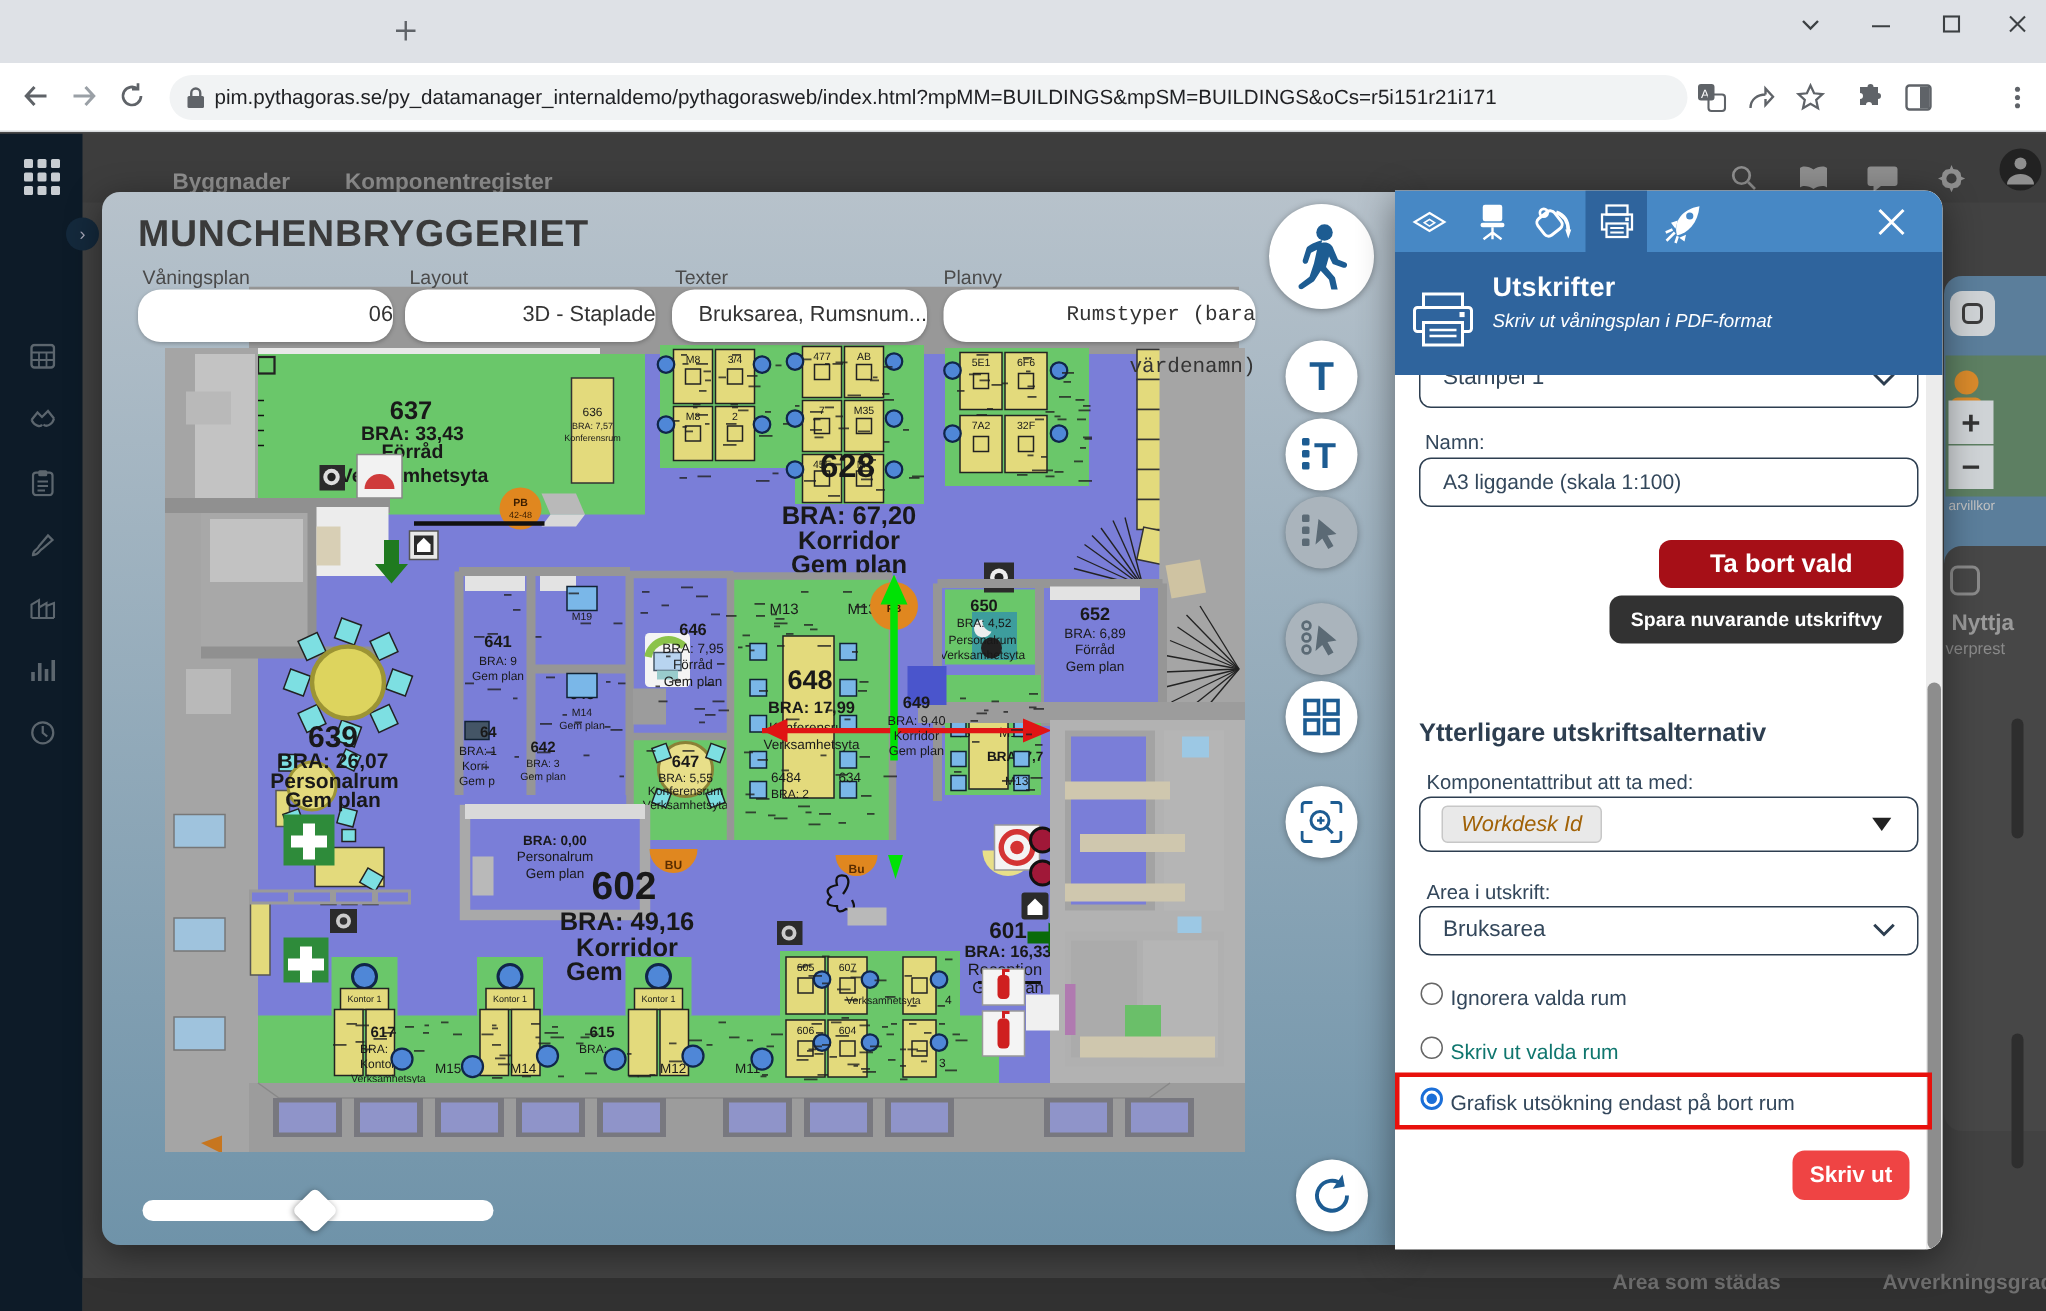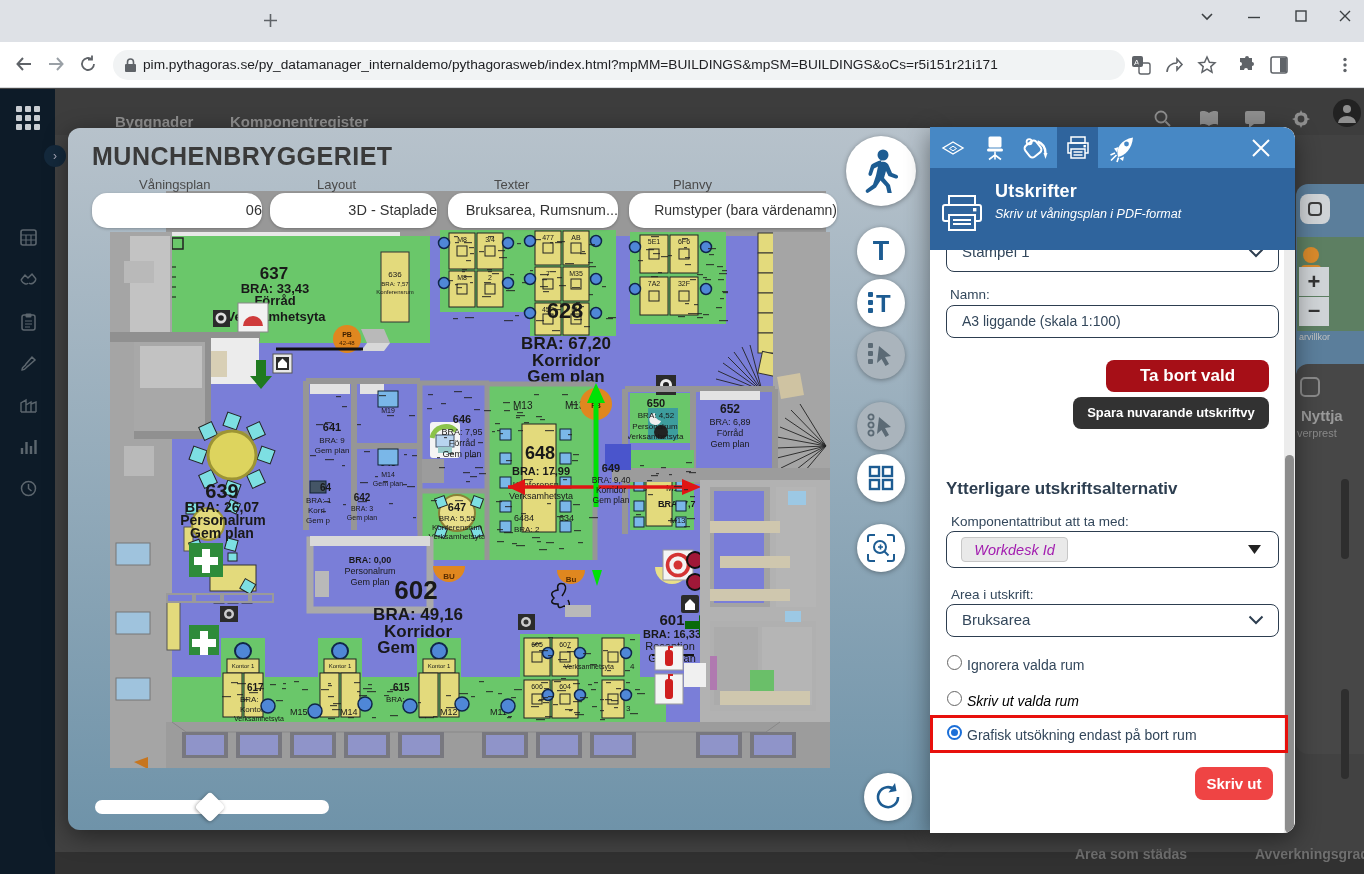--- a/index.html
+++ b/index.html
@@ -19,21 +19,21 @@
   
   #page { position:absolute; left:0; top:89px; width:1364px; height:785px; background:#424242; overflow:hidden; }
   #sidebar { position:absolute; left:0; top:0; width:55px; height:785px; background:#0d1b28; }
   #topnav { position:absolute; left:55px; top:0; width:1309px; height:46px; background:#3d3d3d; }
   #topnav .navtxt { position:absolute; top:24px; font-size:15px; color:#8f8f8f; font-weight:bold; }
   #botstrip { position:absolute; left:55px; top:763px; width:1309px; height:22px; background:#313131; }
 
   
   #modal { position:absolute; left:68px; top:128px; width:862px; height:702px; border-radius:12px 0 0 12px; background:linear-gradient(#b7c2cb, #6f93a9); box-shadow:0 6px 24px rgba(0,0,0,.45);text-align:right; }
   #mtitle { position:absolute; z-index:6; left:24px; top:14px; font-size:25px; font-weight:bold; color:#3a3a3a; letter-spacing:.5px; }
-  .flabel { position:absolute; z-index:6; top:49px; font-size:13px; color:#4a4a4a;margin-left:44px; }
+  .flabel { position:absolute; z-index:6; top:49px; font-size:13px; color:#4a4a4a; }
   .fsel { position:absolute; z-index:6; top:65px; height:35px; background:#fff; border-radius:15px; box-shadow:0 1px 3px rgba(0,0,0,.25); font-size:14.5px; color:#333; line-height:35px; padding-left:14px; }
 
   
   #slider { position:absolute; z-index:6; left:27px; top:672px; width:234px; height:14px; background:#fff; border-radius:8px; }
   #sthumb { position:absolute; z-index:7; left:131px; top:668px; width:22px; height:22px; background:#fff; transform:rotate(45deg); border-radius:4px; box-shadow:0 1px 4px rgba(0,0,0,.4); }
 
   
   .circ { position:absolute; background:#fff; border-radius:50%; box-shadow:0 1px 5px rgba(0,0,0,.35); display:flex; align-items:center; justify-content:center; }
   .circ.gray { background:#aab4bc; }
 
@@ -249,21 +249,21 @@
 
   <div id="modal">
     <div id="mtitle">MUNCHENBRYGGERIET</div>
     <span class="flabel" style="left:27px;">Våningsplan</span>
     <span class="flabel" style="left:205px;">Layout</span>
     <span class="flabel" style="left:382px;">Texter</span>
     <span class="flabel" style="left:561px;">Planvy</span>
     <div class="fsel" style="left:24px; width:170px;">06</div>
     <div class="fsel" style="left:202px; width:167px;">3D - Staplade</div>
     <div class="fsel" style="left:380px; width:170px;">Bruksarea, Rumsnum...</div>
-    <div class="fsel" style="left:561px; width:208px; font-size:14px;">Rumstyper (bara värdenamn)</div>
+    <div class="fsel" style="left:561px; width:208px; font-size:14px;font-family:Liberation Mono, monospace;">Rumstyper (bara värdenamn)</div>
 
     <div id="planwrap" class="abs" style="left:42px; top:63px;"><svg width="720" height="577" viewBox="0 0 720 577" font-family="Liberation Sans, sans-serif">
           <rect x="62" y="41" width="601" height="490" fill="#7a7ed8"></rect>
           <rect x="56" y="0" width="660" height="45" fill="#989898"></rect>
           <rect x="60" y="41" width="230" height="5" fill="#e8e8e8"></rect>
           <rect x="60" y="45" width="260" height="107" fill="#6ac76a"></rect>
           <rect x="140" y="45" width="180" height="13" fill="#6ac76a"></rect>
           <text x="164" y="88" font-size="17" font-weight="bold" fill="#191919" text-anchor="middle">637</text>
           <text x="165" y="102" font-size="13" font-weight="bold" fill="#191919" text-anchor="middle">BRA: 33,43</text>
           <text x="165" y="114" font-size="13" font-weight="bold" fill="#191919" text-anchor="middle">Förråd</text>
@@ -1118,34 +1118,34 @@
         <path d="M1.5 1.5 L8 8 L14.5 1.5" stroke="#2d3e50" stroke-width="2" fill="none"></path>
       </svg>
     <div class="inlbl" style="left:20px; top:160px;">Namn:</div>
     <div class="inbox" style="left:16px; top:178px; width:333px; height:33px;"></div>
     <div class="abs" style="left:32px; top:186px; font-size:14px; color:#33475b;">A3 liggande (skala 1:100)</div>
     <div class="btn" style="left:176px; top:233px; width:163px; height:32px; line-height:32px; background:#a60f17; font-size:17px;">Ta bort vald utskriftvy</div>
     <div class="btn" style="left:143px; top:270px; width:196px; height:32px; line-height:32px; background:#323232; font-size:13px;">Spara nuvarande utskriftvy</div>
     <div class="abs" style="left:16px; top:352px; font-size:17px; font-weight:bold; color:#2d3e50;">Ytterligare utskriftsalternativ</div>
     <div class="inlbl" style="left:21px; top:387px;">Komponentattribut att ta med:</div>
     <div class="inbox" style="left:16px; top:404px; width:333px; height:37px;"></div>
-    <div class="abs" style="left:31px; top:410px; width:107px; height:25px; background:#e9e9e9; border:1px solid #c7c7c7; border-radius:4px; font-size:14.5px; font-style:italic; color:#a21caf; text-align:center; line-height:24px;">Workdesk Id</div>
+    <div class="abs" style="left:31px; top:410px; width:107px; height:25px; background:#e9e9e9; border:1px solid #c7c7c7; border-radius:4px; font-size:14.5px; font-style:italic; color:#a16207; text-align:center; line-height:24px;">Workdesk Id</div>
     <svg class="abs" style="left:318px; top:418px;" width="13" height="9" viewBox="0 0 13 9">
         <path d="M0 0 L13 0 L6.5 9 Z" fill="#222"></path>
       </svg>
     <div class="inlbl" style="left:21px; top:460px;">Area i utskrift:</div>
     <div class="inbox" style="left:16px; top:477px; width:333px; height:33px;"></div>
     <div class="abs" style="left:32px; top:484px; font-size:15px; color:#33475b;">Bruksarea</div>
     <svg class="abs" style="left:318px; top:488px;" width="16" height="10" viewBox="0 0 16 10">
         <path d="M1.5 1.5 L8 8 L14.5 1.5" stroke="#2d3e50" stroke-width="2" fill="none"></path>
       </svg>
     <div class="radio" style="left:17px; top:528px;"></div>
     <div class="abs" style="left:37px; top:530px; font-size:14px; color:#33475b;">Ignorera valda rum</div>
     <div class="radio" style="left:17px; top:564px;"></div>
-    <div class="abs" style="left:37px; top:566px; font-size:14px; color:#000000;font-style:italic;">Skriv ut valda rum</div>
+    <div class="abs" style="left:37px; top:566px; font-size:14px; color:#0f766e;">Skriv ut valda rum</div>
     <div class="abs" style="left:0px; top:588px; width:358px; height:38px; border:3px solid #e8100c; z-index:5;"></div>
     <div class="radio sel" style="left:17px; top:598px;"></div>
     <div class="abs" style="left:37px; top:600px; font-size:14px; color:#33475b;">Grafisk utsökning endast på bort rum</div>
     <div class="btn" style="left:265px; top:640px; width:78px; height:33px; line-height:33px; background:#ef4444;">Skriv ut</div>
 
     <div class="abs" style="left:354px; top:123px; width:11px; height:583px; background:#ececec;"></div>
     <div class="abs" style="left:355px; top:328px; width:9px; height:378px; background:#8d8d8d; border-radius:5px;"></div>
   </div>
 
 </div>

